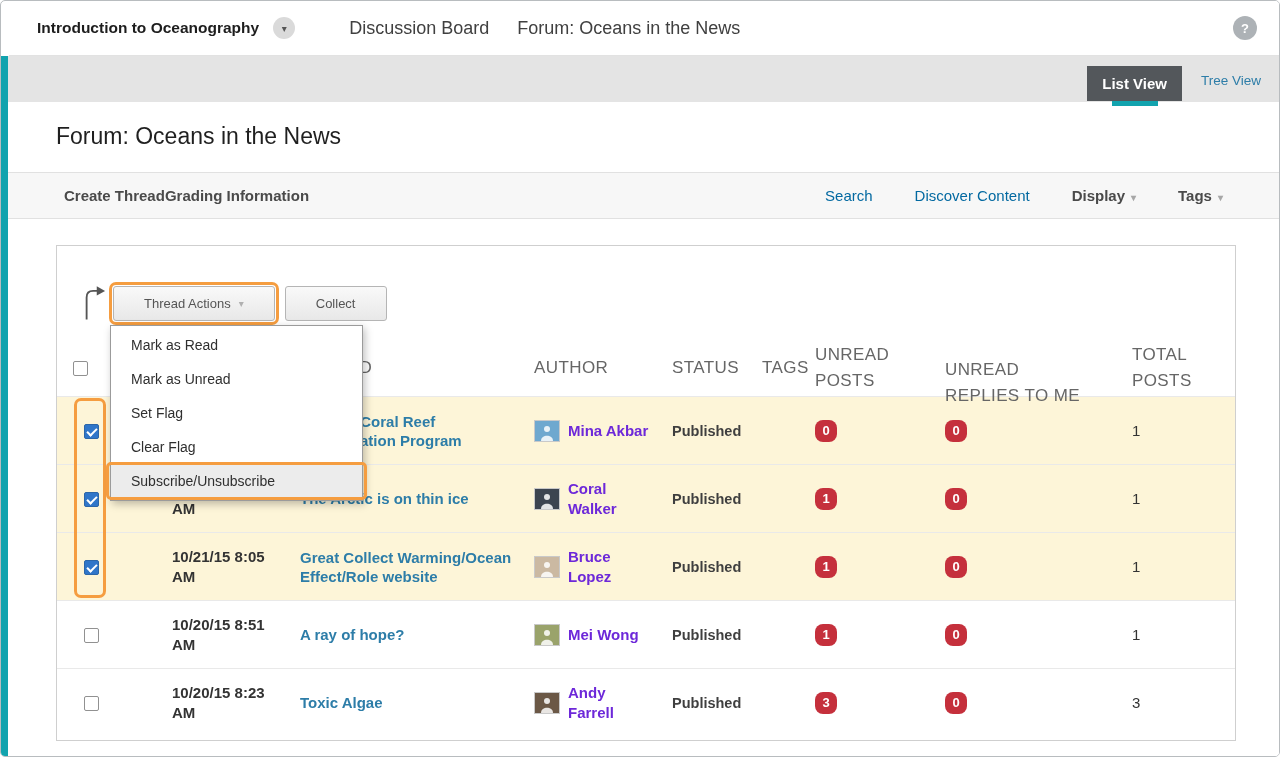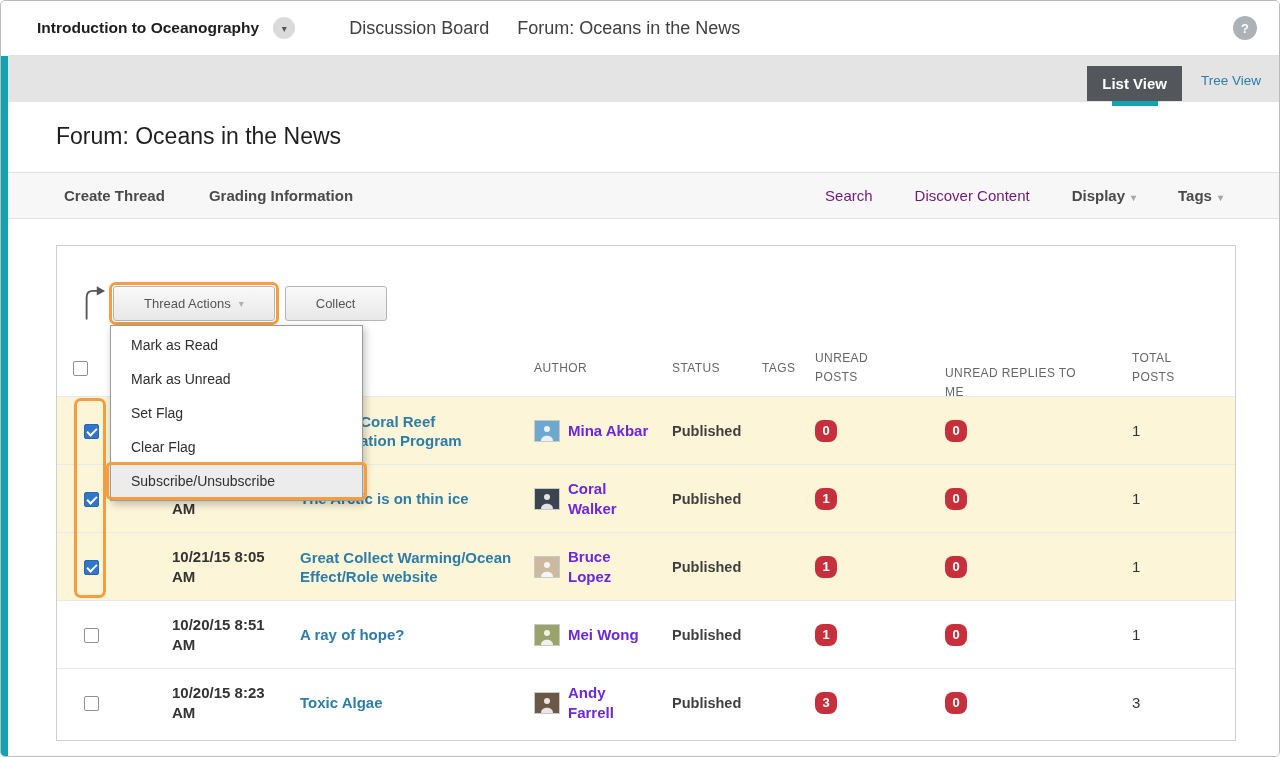--- a/index.html
+++ b/index.html
@@ -22,24 +22,24 @@
   .band { height:46px; background:#e4e4e4; position:relative; }
   .tab-list { position:absolute; top:10px; right:97px; background:#53575b; color:#fff; font-size:15px; font-weight:bold; padding:9px 15px; cursor:pointer; }
   .tab-list::after { content:""; position:absolute; top:100%; left:50%; transform:translateX(-50%); width:46px; height:5px; background:#12a3ae; }
   .tab-tree { position:absolute; top:17px; right:18px; color:#2d7da8; font-size:13.5px; cursor:pointer; text-decoration:none; }
 
   .title-area { height:70px; background:#fff; }
   .title-area h1 { margin:0; padding:21px 0 0 48px; font-size:23px; font-weight:normal; color:#1f1f1f; }
 
   
   .actionbar { height:47px; background:#f7f7f7; border-top:1px solid #e1e1e1; border-bottom:1px solid #e1e1e1; display:flex; align-items:center; padding:0 56px; font-size:15px; }
-  .ab-left { display:flex; gap:44px; }
+  .ab-left { display:flex; }
   .ab-left .item { font-weight:bold; color:#4a4a4a; cursor:pointer; }
   .ab-right { margin-left:auto; display:flex; gap:42px; align-items:center; }
-  .ab-right .item { color:#701a75; cursor:pointer; }
+  .ab-right .item { color:#0369a1; cursor:pointer; }
   .ab-right .item.b { font-weight:bold; color:#4a4a4a; }
   .chev-sm { color:#a7a7a7; font-size:10px; margin-left:6px; }
 
   
   .content { padding:26px 48px 0; }
   .panel { position:relative; width:1180px; height:496px; border:1px solid #cfcfcf; background:#fff; }
 
   .toolbar-row { display:flex; align-items:flex-start; padding:36px 0 0 25px; height:79px; }
   .sel-arrow { width:24px; height:36px; margin-top:2px; }
   .orange-wrap { margin-left:3px; border:3px solid #f59d40; border-radius:7px; padding:1px; display:inline-flex; background:transparent; }
@@ -50,21 +50,21 @@
   
   .menu { position:absolute; left:53px; top:79px; width:253px; background:#fff; border:1px solid #9b9b9b; box-shadow:2px 3px 8px rgba(0,0,0,.25); z-index:6; padding:2px 0; }
   .menu-item { height:34px; line-height:34px; padding-left:20px; font-size:14px; color:#2f2f2f; cursor:pointer; }
   .menu-item.hl { background:#ececec; position:relative; }
   .menu-item.hl::after { content:""; position:absolute; top:-2px; bottom:-2px; left:-5px; right:-5px; border:3px solid #f59d40; border-radius:5px; pointer-events:none; }
 
   
   .cb-outline { position:absolute; left:17px; top:152px; width:32px; height:200px; border:3px solid #f59d40; border-radius:7px; z-index:4; pointer-events:none; }
 
   
-  .t-head { display:flex; align-items:center; height:56px; margin-top:15px; font-size:12px; color:#666; letter-spacing:.4px; }
+  .t-head { display:flex; align-items:center; height:56px; margin-top:15px; font-size:17px; color:#666; letter-spacing:.4px; }
   .t-head .hd2 { display:inline-block; line-height:1.55; }
   .hd-unread { width:70px; }
   .hd-replies { width:150px;margin-top:30px; }
   .hd-total { width:52px; }
 
   .t-row { display:flex; align-items:center; height:68px; border-top:1px solid #e9e9e9; font-size:15px; background:#fff; }
   .t-row.sel { background:#fdf5d8; }
 
   .c-cb { flex:0 0 115px; }
   .c-date { flex:0 0 128px; padding-right:18px; }

